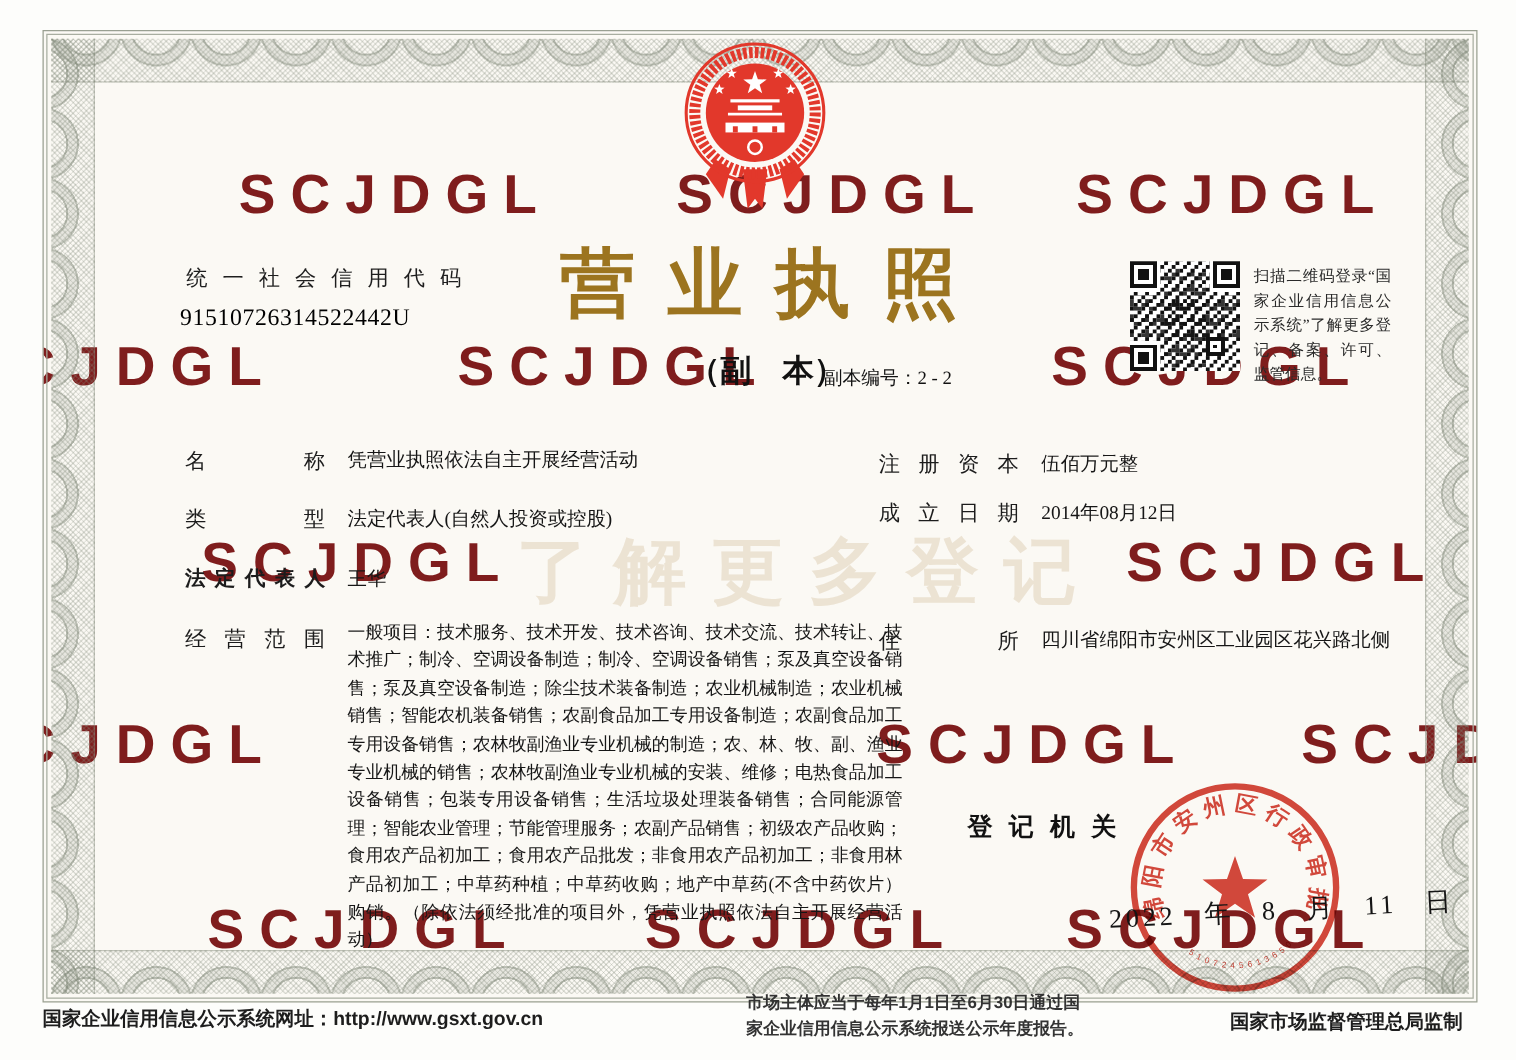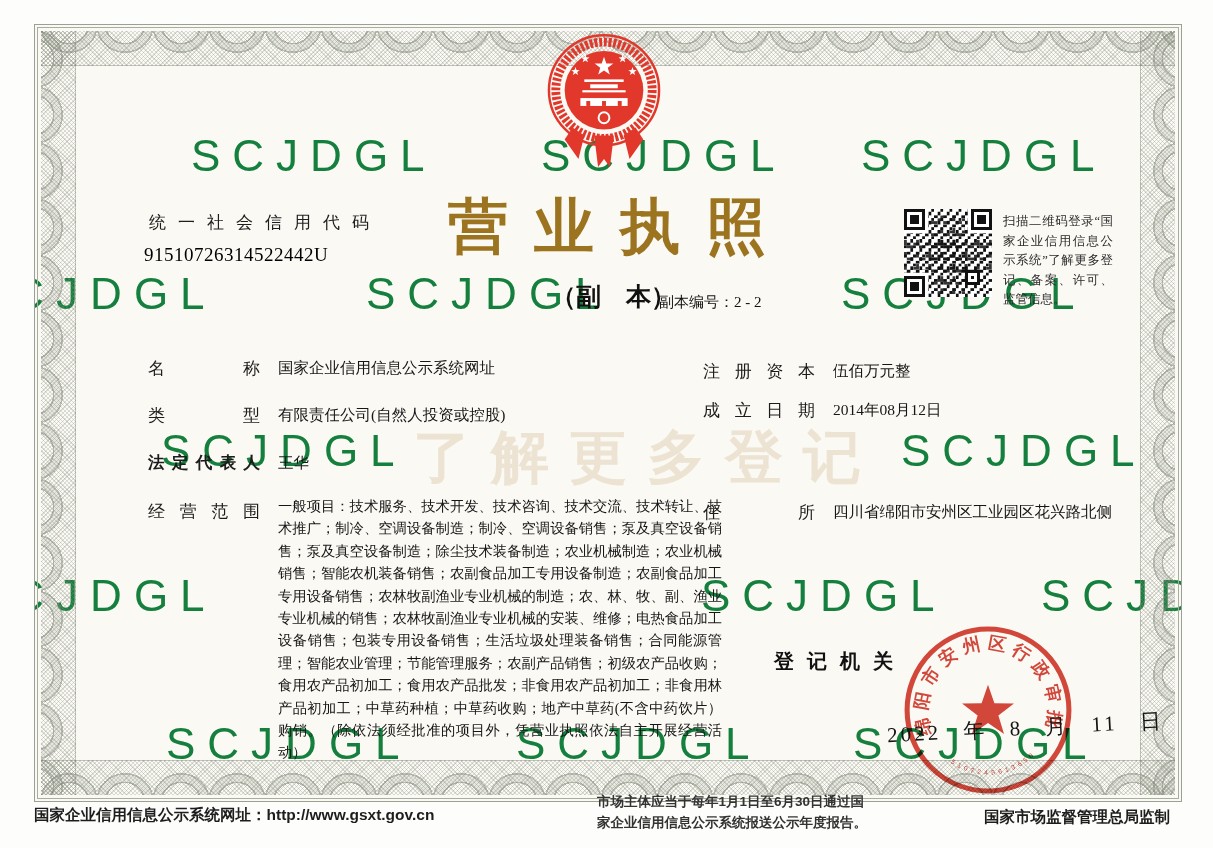--- a/index.html
+++ b/index.html
@@ -32,21 +32,21 @@
     background-size:34px 56px,auto,auto;background-repeat:repeat-y,repeat,repeat;
     border-right:1px solid rgba(130,138,122,.45);}
   .band.r{top:6px;bottom:6px;right:6px;width:34px;
     background-image:
       radial-gradient(circle 30px at 41px 28px, rgba(0,0,0,0) 0 19px, rgba(125,133,117,.55) 19px 20.5px, rgba(125,133,117,.16) 20.5px 27.5px, rgba(125,133,117,.5) 27.5px 29px, rgba(0,0,0,0) 29px),
       repeating-linear-gradient(45deg, rgba(130,138,122,.28) 0 1px, rgba(0,0,0,0) 1px 3px),
       repeating-linear-gradient(135deg, rgba(130,138,122,.28) 0 1px, rgba(0,0,0,0) 1px 3px);
     background-size:34px 56px,auto,auto;background-repeat:repeat-y,repeat,repeat;
     border-left:1px solid rgba(130,138,122,.45);}
   
-  .wm{position:absolute;z-index:1;font-family:"Liberation Sans",sans-serif;font-weight:normal;font-size:44px;letter-spacing:12px;color:#15803d;white-space:nowrap;text-align:right;}
+  .wm{position:absolute;z-index:1;font-family:"Liberation Sans",sans-serif;font-weight:bold;font-size:44px;letter-spacing:12px;color:#7f1d1d;white-space:nowrap;text-align:right;}
   .wm-center{position:absolute;z-index:1;font-size:58px;letter-spacing:20px;color:#ece3d3;font-weight:bold;white-space:nowrap;}
   
   .credit-label{position:absolute;left:114px;top:186px;z-index:3;font-size:17px;letter-spacing:12px;color:#1e1e1e;}
   .credit-code{position:absolute;left:109px;top:219px;z-index:3;font-size:19px;letter-spacing:.5px;color:#000000;}
   .title{position:absolute;left:413px;top:162px;z-index:3;font-size:60px;font-weight:bold;letter-spacing:26px;color:#9c741f;white-space:nowrap;}
   .subtitle{position:absolute;left:516px;top:255px;z-index:3;font-size:25px;font-weight:bold;color:#111;white-space:nowrap;}
   .copyno{position:absolute;left:624px;top:268px;z-index:3;font-size:15px;color:#111;white-space:nowrap;}
   .qr{position:absolute;left:869px;top:184px;width:88px;height:88px;z-index:3;}
   .qr-caption{position:absolute;left:968px;top:187px;width:110px;z-index:3;font-size:12.5px;line-height:19.5px;color:#2a2a2a;text-align:justify;}
   
@@ -156,25 +156,25 @@
         <rect x="1" y="23" width="5" height="5" fill="#fff"></rect>
         <rect x="2" y="24" width="3" height="3" fill="#111"></rect>
       <rect x="20" y="20" width="5" height="5" fill="#111"></rect>
         <rect x="21" y="21" width="3" height="3" fill="#fff"></rect>
         <rect x="22" y="22" width="1" height="1" fill="#111"></rect>
     </svg>
     <div class="qr-caption">扫描二维码登录“国家企业信用信息公示系统”了解更多登记、备案、许可、监管信息。</div>
 
     <div class="row rl" style="top:332px">
       <div class="lab">名称</div>
-      <div class="val">国家企业信用信息公示系统网址</div>
+      <div class="val">凭营业执照依法自主开展经营活动</div>
     </div>
     <div class="row rl" style="top:379px">
       <div class="lab">类型</div>
-      <div class="val">有限责任公司(自然人投资或控股)</div>
+      <div class="val">法定代表人(自然人投资或控股)</div>
     </div>
     <div class="row rl" style="top:427px">
       <div class="lab bold">法定代表人</div>
       <div class="val">王华</div>
     </div>
     <div class="row rl" style="top:470px">
       <div class="lab" style="padding-top:5px">经营范围</div>
       <div class="scope-val">一般项目：技术服务、技术开发、技术咨询、技术交流、技术转让、技术推广；制冷、空调设备制造；制冷、空调设备销售；泵及真空设备销售；泵及真空设备制造；除尘技术装备制造；农业机械制造；农业机械销售；智能农机装备销售；农副食品加工专用设备制造；农副食品加工专用设备销售；农林牧副渔业专业机械的制造；农、林、牧、副、渔业专业机械的销售；农林牧副渔业专业机械的安装、维修；电热食品加工设备销售；包装专用设备销售；生活垃圾处理装备销售；合同能源管理；智能农业管理；节能管理服务；农副产品销售；初级农产品收购；食用农产品初加工；食用农产品批发；非食用农产品初加工；非食用林产品初加工；中草药种植；中草药收购；地产中草药(不含中药饮片）购销。（除依法须经批准的项目外，凭营业执照依法自主开展经营活动）</div>
     </div>
 

